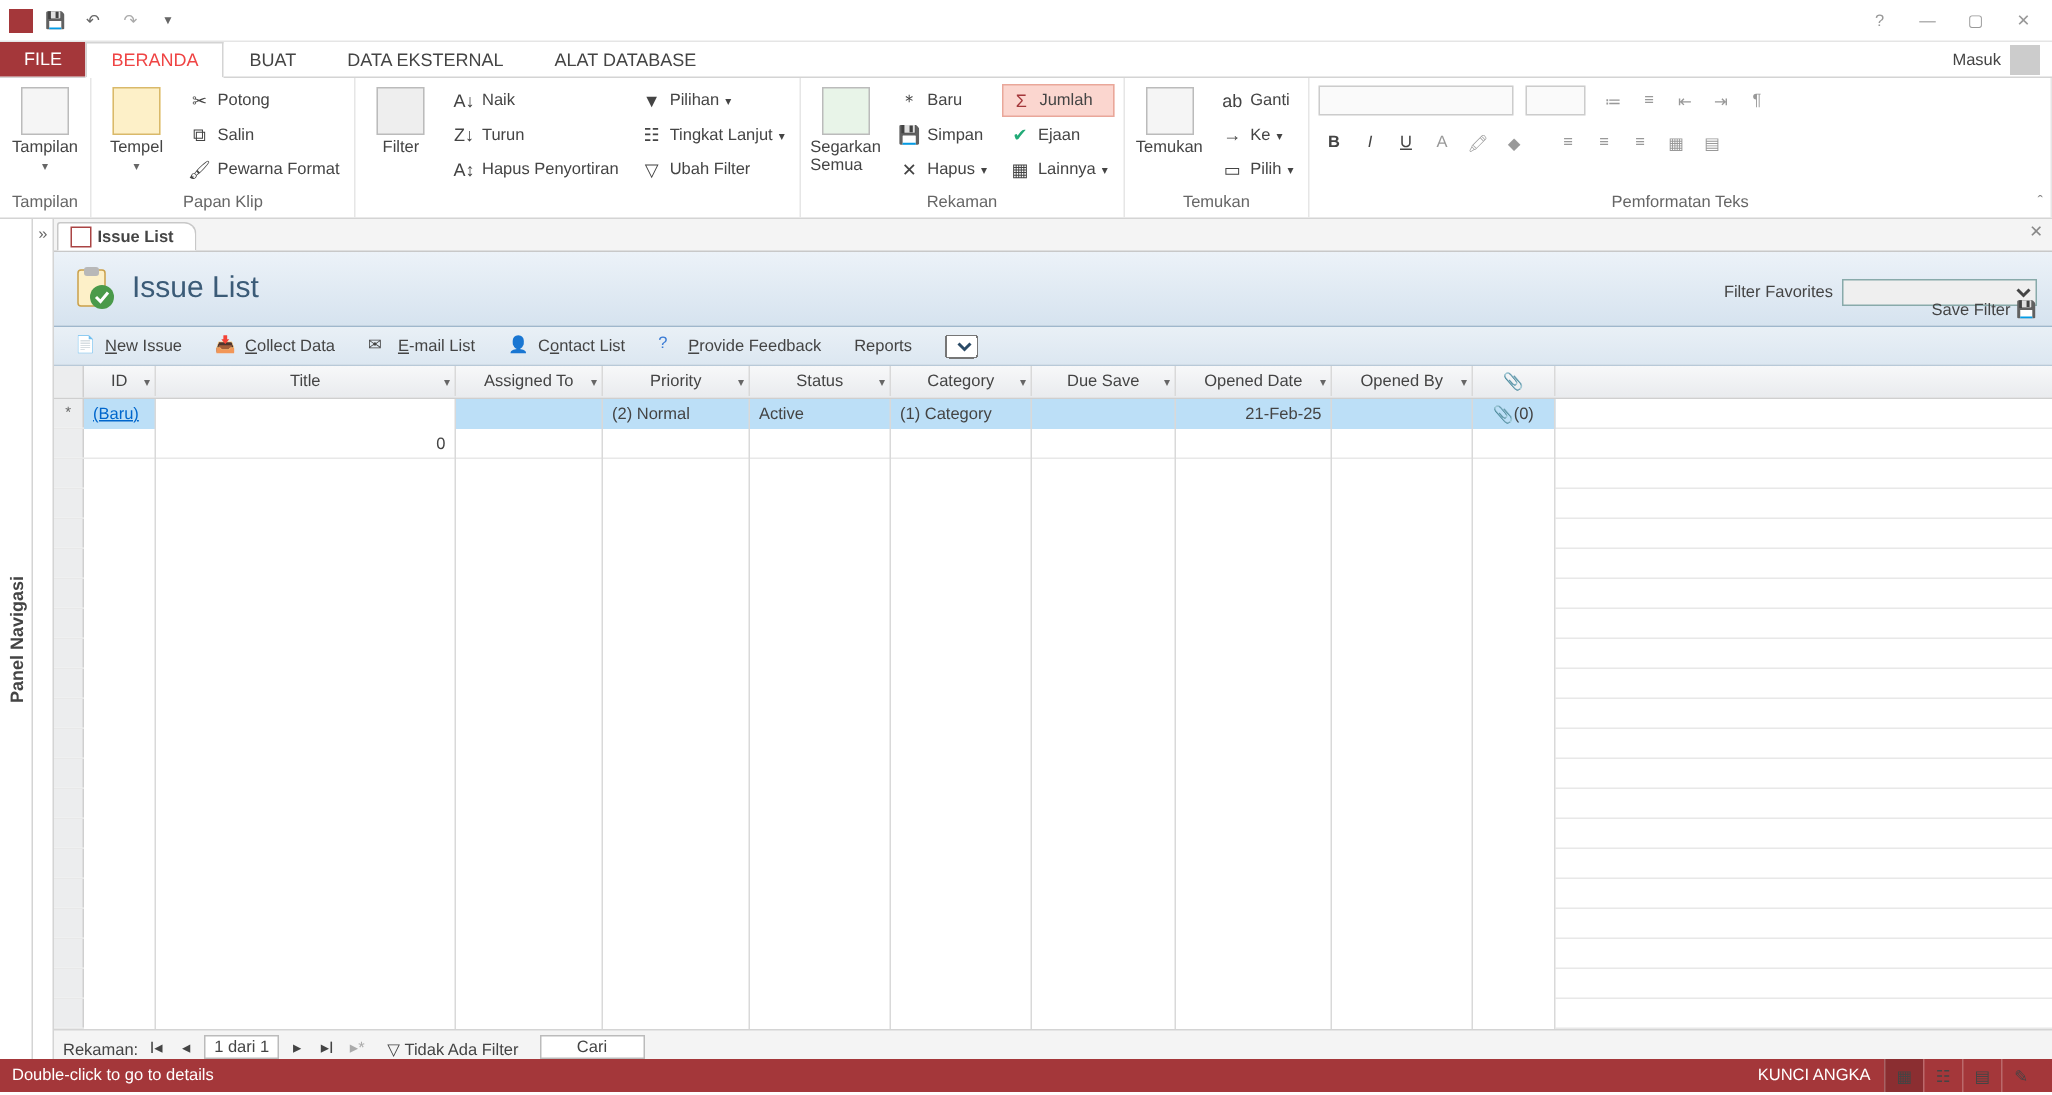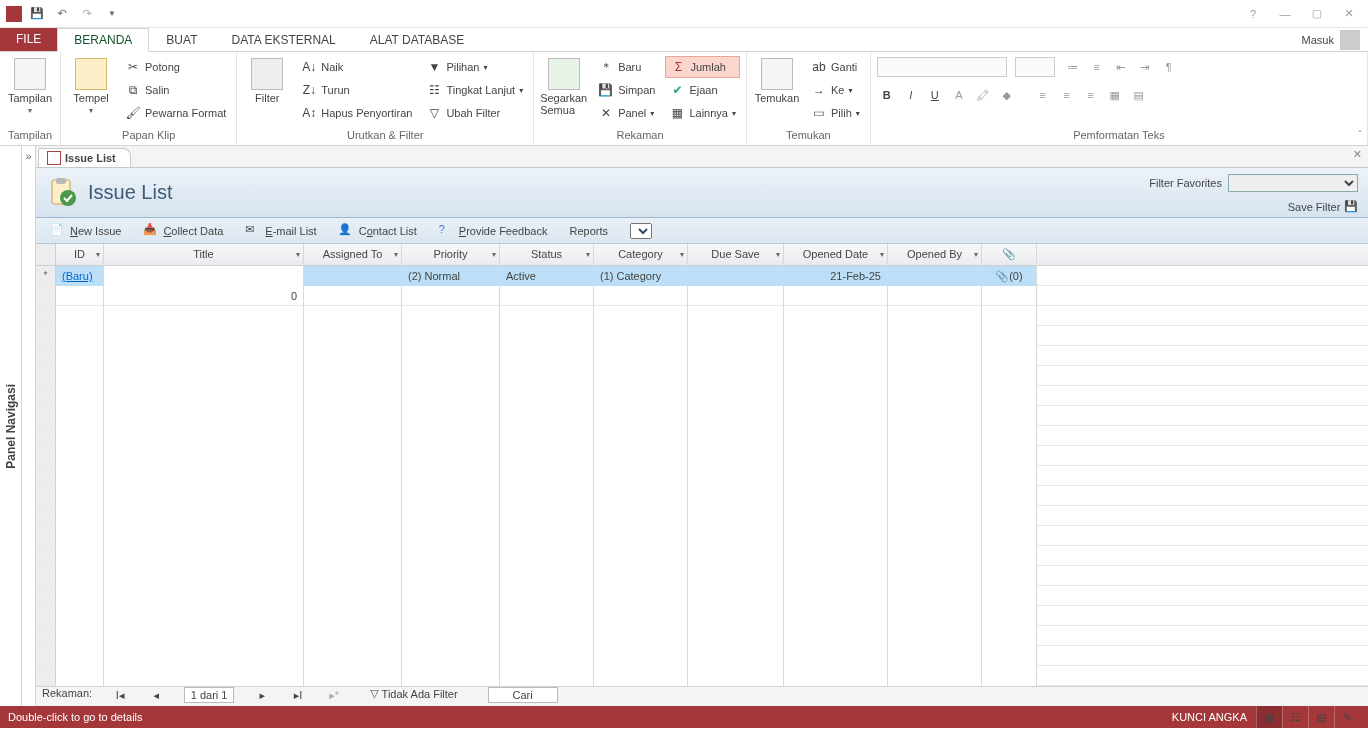--- a/index.html
+++ b/index.html
@@ -7,21 +7,21 @@
 .titlebar{height:28px;background:#fff;display:flex;align-items:center;border-bottom:1px solid #e5e5e5}
 .tb-left{display:flex;align-items:center;gap:5px;padding-left:6px}
 .tb-icon{width:16px;height:16px;background:#a4373a;display:inline-block}
 .qat-btn{width:20px;height:20px;display:flex;align-items:center;justify-content:center;color:#666}
 .tb-title{position:absolute;left:0;right:0;text-align:center;color:#888;pointer-events:none}
 .tb-right{margin-left:auto;display:flex;gap:2px;padding-right:4px}
 .win-btn{width:30px;height:22px;display:flex;align-items:center;justify-content:center;color:#999}
 .tabs{height:24px;display:flex;align-items:stretch;border-bottom:1px solid #d4d4d4;background:#fff}
 .file-tab{background:#a4373a;color:#fff;padding:4px 16px;font-size:12px}
 .tab{padding:4px 16px;font-size:12px;color:#444;border:1px solid transparent;cursor:default}
-.tab.active{color:#14532d;border:1px solid #d4d4d4;border-bottom:1px solid #fff;background:#fff;margin-bottom:-1px}
+.tab.active{color:#ef4444;border:1px solid #d4d4d4;border-bottom:1px solid #fff;background:#fff;margin-bottom:-1px}
 .tabs-right{margin-left:auto;display:flex;align-items:center;gap:6px;padding-right:8px}
 .avatar{width:20px;height:20px;background:#ccc}
 .ribbon{height:94px;border-bottom:1px solid #d4d4d4;display:flex;background:#fff;position:relative}
 .group{border-right:1px solid #e6e6e6;padding:2px 6px 0;display:flex;flex-direction:column}
 .group-body{flex:1;display:flex;align-items:flex-start;gap:6px;padding-top:2px}
 .group-label{text-align:center;color:#666;font-size:11px;height:16px;position:relative}
 .big-btn{display:flex;flex-direction:column;align-items:center;justify-content:flex-start;width:48px;padding-top:2px;gap:2px}
 .big-ico{width:32px;height:32px;border:1px solid #bbb;background:#f5f5f5}
 .col{display:flex;flex-direction:column;gap:1px}
 .small-btn{display:flex;align-items:center;gap:4px;height:22px;padding:0 4px;color:#666;white-space:nowrap}
@@ -36,42 +36,42 @@
 .navpane{width:22px;border-right:1px solid #d4d4d4;display:flex;align-items:center;justify-content:center;background:#fff}
 .vtext{writing-mode:vertical-rl;transform:rotate(180deg);font-weight:bold;color:#444;font-size:12px}
 .shutter{width:14px;border-right:1px solid #d4d4d4;display:flex;align-items:flex-start;justify-content:center;padding-top:4px;color:#666}
 .doc{flex:1;display:flex;flex-direction:column}
 .doctabs{height:22px;display:flex;align-items:flex-end;background:#f4f4f4;border-bottom:1px solid #c8c8c8;padding-left:2px;position:relative}
 .doctab{background:#fff;border:1px solid #c8c8c8;border-bottom:none;padding:2px 14px 2px 8px;display:flex;align-items:center;gap:4px;font-size:11px;color:#a4373a;font-weight:bold;border-radius:2px 8px 0 0}
 .doc-x{position:absolute;right:6px;top:2px;color:#888}
 .formhdr{height:50px;background:linear-gradient(#ecf2f8,#d6e3ef);border-bottom:1px solid #9fb7cc;display:flex;align-items:center;padding:0 12px;position:relative}
 .formhdr .logo{width:30px;height:30px;display:inline-block;margin-right:10px}
 .formhdr h1{font-size:20px;color:#3b5b77;font-weight:normal}
-.fav{position:absolute;right:10px;top:6px;display:flex;align-items:center;gap:6px;color:#3b5b77}
+.fav{position:absolute;right:10px;top:18px;display:flex;align-items:center;gap:6px;color:#3b5b77}
 .fav select{width:130px;height:18px;border:1px solid #8aa}
 .savefilter{position:absolute;right:10px;bottom:4px;color:#3b5b77;display:flex;align-items:center;gap:4px}
 .cmdbar{height:26px;background:linear-gradient(#e9f0f6,#dce7f1);border-bottom:1px solid #b8c9d8;display:flex;align-items:center;gap:22px;padding:0 14px}
 .cmd{display:flex;align-items:center;gap:4px;color:#2a4a66}
 .cmd u{text-decoration:underline}
 .cmd .ci{width:16px;height:16px;display:inline-block}
 .grid{flex:1;overflow:hidden;background:#fff;display:flex;flex-direction:column}
 .gh{display:flex;background:linear-gradient(#f7f8f9,#e9ebee);border-bottom:1px solid #cfcfcf;height:36px}
 .gh .c,.gr .c{border-right:1px solid #d9d9d9;display:flex;align-items:center;padding:0 6px;position:relative;height:20px}
 .gh .c{justify-content:center;color:#333}
 .gh .dd{position:absolute;right:3px;font-size:8px;color:#666}
 .selcol{width:20px;background:#ecedee;border-right:1px solid #cfcfcf}
 .c-id{width:48px}.c-title{width:200px}.c-asn{width:98px}.c-pri{width:98px}.c-st{width:94px}.c-cat{width:94px}.c-due{width:96px}.c-open{width:104px}.c-by{width:94px}.c-att{width:55px;justify-content:center}
 .gr{display:flex;height:20px;border-bottom:1px solid #e8e8e8}
 .gr.sel .c{background:#bcdff7}
 .gr.sel .selcol{background:#ecedee}
 .gr .selcol{display:flex;align-items:center;justify-content:center;color:#666;font-size:10px}
 .link{color:#0066cc;text-decoration:underline}
 .empty .c{background:#fff}
 .r2 .c-title{justify-content:flex-end}
-.recnav{height:20px;border-top:1px solid #d4d4d4;background:#f4f4f4;display:flex;align-items:flex-start;gap:20px;padding:0 6px;color:#555}
+.recnav{height:20px;border-top:1px solid #d4d4d4;background:#f4f4f4;display:flex;align-items:flex-end;gap:4px;padding:0 6px;color:#555}
 .recnav .nb{width:16px;height:16px;display:flex;align-items:center;justify-content:center;border:1px solid transparent}
 .recnav input{width:50px;height:16px;border:1px solid #bbb;text-align:center;font-size:11px}
 .recnav .nofilter{color:#aaa;margin-left:8px;display:flex;align-items:center;gap:3px}
 .recnav .search{width:70px;height:16px;border:1px solid #bbb;margin-left:10px;padding:0 3px}
 .status{height:22px;background:#a4373a;display:flex;align-items:center;color:#fff;padding:0 8px}
 .status-right{margin-left:auto;display:flex;align-items:center;gap:0;color:#fff}
 .status-right span{padding:3px 9px}
 .view-btn{width:26px;height:22px;display:flex;align-items:center;justify-content:center;border-left:1px solid rgba(255,255,255,.25)}
 svg{display:block}
 </style>
@@ -174,41 +174,40 @@
             <span class="si">☷</span>
             <span>Tingkat Lanjut</span>
             <span style="font-size:8px">▾</span>
           </div>
         <div class="small-btn">
             <span class="si">▽</span>
             <span>Ubah Filter</span>
           </div>
       </div>
     </div>
-    <div class="group-label">Urutkan &amp; Filter</div>
   </div>
 
   <div class="group">
     <div class="group-body">
       <div class="big-btn">
         <span class="big-ico" style="background:#e8f4e8"></span>
         <span style="text-align:left">Segarkan Semua</span>
       </div>
       <div class="col">
         <div class="small-btn grey">
             <span class="si">＊</span>
             <span>Baru</span>
           </div>
         <div class="small-btn">
             <span class="si">💾</span>
             <span>Simpan</span>
           </div>
         <div class="small-btn grey">
             <span class="si">✕</span>
-            <span>Panel</span>
+            <span>Hapus</span>
             <span style="font-size:8px">▾</span>
           </div>
       </div>
       <div class="col">
         <div class="small-btn hl">
             <span class="si" style="color:#a4373a">Σ</span>
             <span>Jumlah</span>
           </div>
         <div class="small-btn">
             <span class="si" style="color:#2a7">✔</span>

